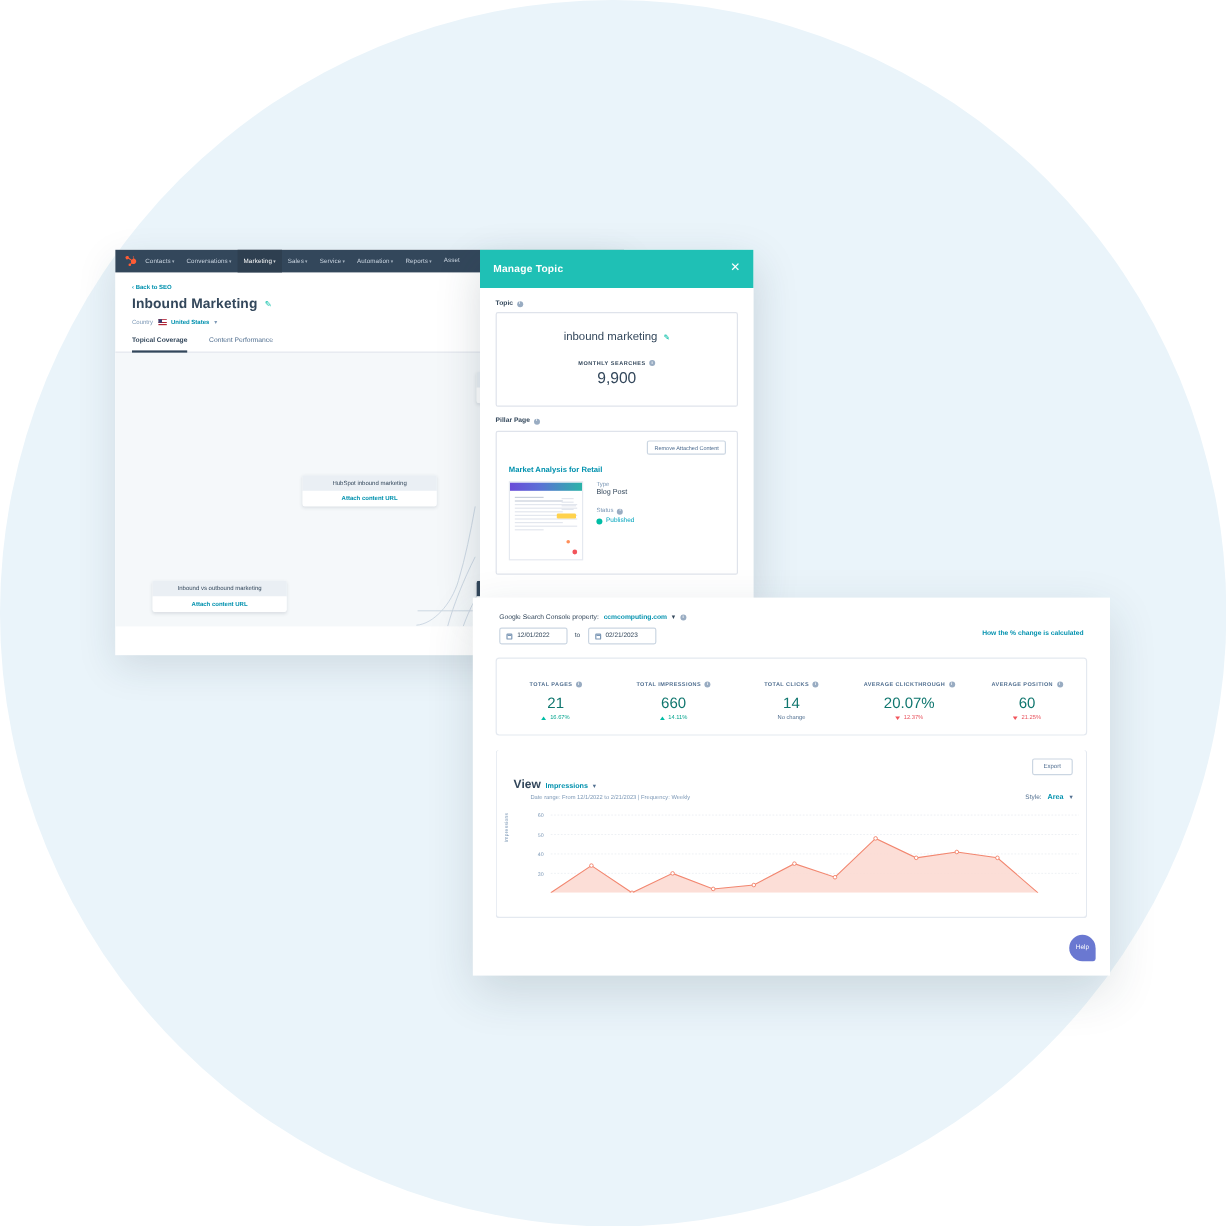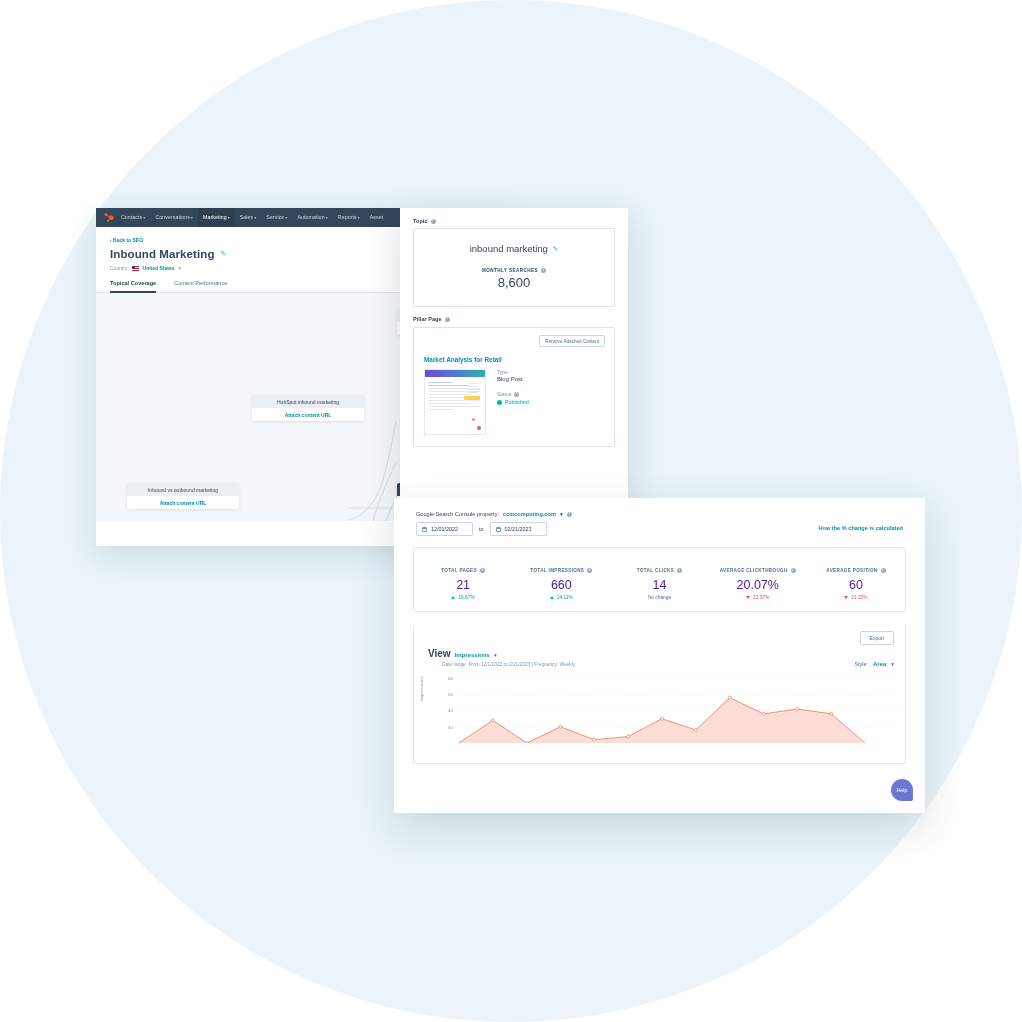--- a/index.html
+++ b/index.html
@@ -164,21 +164,21 @@
   .to-text { color: #33475b; font-size: 5.4px; }
   .pct-link { color: #0091ae; font-size: 5.6px; font-weight: bold; }
 
   .metrics-card {
     margin: 11px 19px 0 19px;
     border: 1px solid #e4e9f0; border-radius: 3px;
     display: flex; padding: 10px 0 11px 0;
   }
   .metric { flex: 1; text-align: center; }
   .metric-label { display: inline-flex; align-items: center; gap: 3px; color: #516f90; font-size: 4.6px; font-weight: bold; letter-spacing: .35px; }
-  .metric-value { color: #4c1d95; font-size: 12.5px; margin-top: 2px; }
+  .metric-value { color: #0f766e; font-size: 12.5px; margin-top: 2px; }
   .metric-delta { font-size: 4.8px; margin-top: 3px; display: flex; align-items: center; justify-content: center; gap: 3px; }
   .metric-delta.up { color: #00a38d; }
   .metric-delta.down { color: #e8505b; }
   .metric-delta.flat { color: #516f90; }
   .tri-up { width: 0; height: 0; border-left: 2.4px solid transparent; border-right: 2.4px solid transparent; border-bottom: 3.4px solid #00bda5; }
   .tri-down { width: 0; height: 0; border-left: 2.4px solid transparent; border-right: 2.4px solid transparent; border-top: 3.4px solid #f2545b; }
 
   .chart-card { margin: 12px 19px 0 19px; border: 1px solid #e4e9f0; border-top: none; border-radius: 3px; position: relative; height: 140px; }
   .export-row { display: flex; justify-content: flex-end; padding: 7px 11px 0 11px; }
   .export-btn { border: 1px solid #cbd6e2; border-radius: 2px; background: #fff; color: #506e91; font-size: 5px; padding: 3px 9px; }
@@ -292,37 +292,41 @@
       </div>
 
       <div class="mm-node dark" style="left:301px; top:190px;">
         <div class="mm-head">Inbound Marketing</div>
         <div class="mm-body">Attach content URL</div>
       </div>
     </div>
   </div>
 
   <div class="modal">
+    <div class="modal-head">
+      <div class="modal-title">Manage Topic</div>
+      <div class="modal-close">✕</div>
+    </div>
     <div class="modal-body">
 
       <div class="field-label">
         <span>Topic</span>
         <span class="info-dot">i</span>
       </div>
 
       <div class="topic-card">
         <div class="topic-name-row">
           <span class="topic-name">inbound marketing</span>
           <span class="topic-pencil">✎</span>
         </div>
         <div class="ms-label">
           <span>MONTHLY SEARCHES</span>
           <span class="info-dot">i</span>
         </div>
-        <div class="ms-value">8,600</div>
+        <div class="ms-value">9,900</div>
       </div>
 
       <div class="field-label" style="margin-top:9px;">
         <span>Pillar Page</span>
         <span class="info-dot">i</span>
       </div>
 
       <div class="pillar-card">
         <div class="remove-btn">Remove Attached Content</div>
         <div class="pillar-title">Market Analysis for Retail</div>

